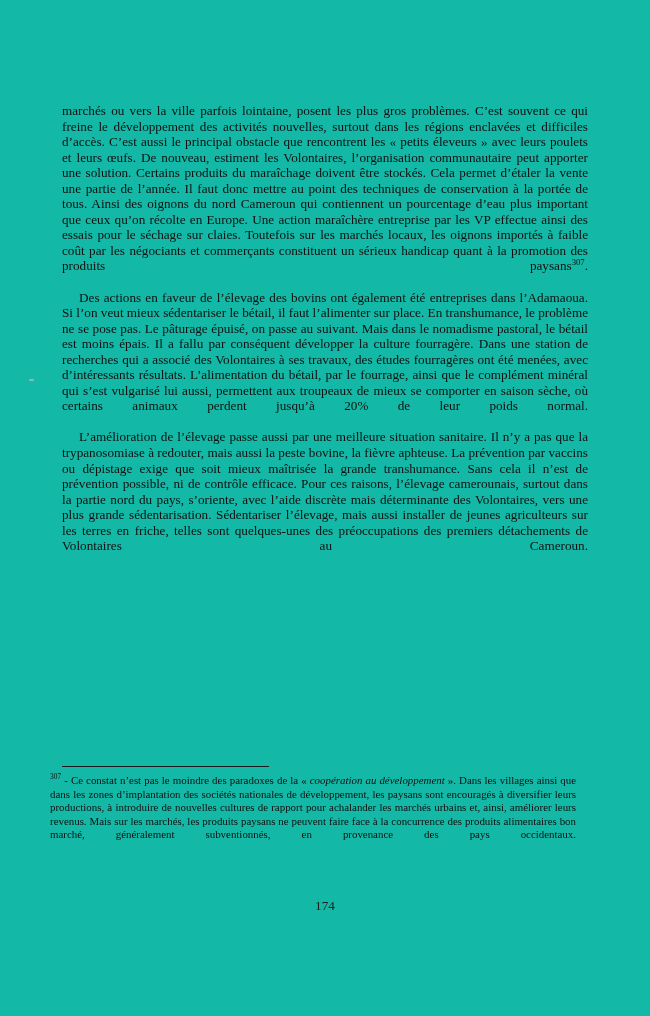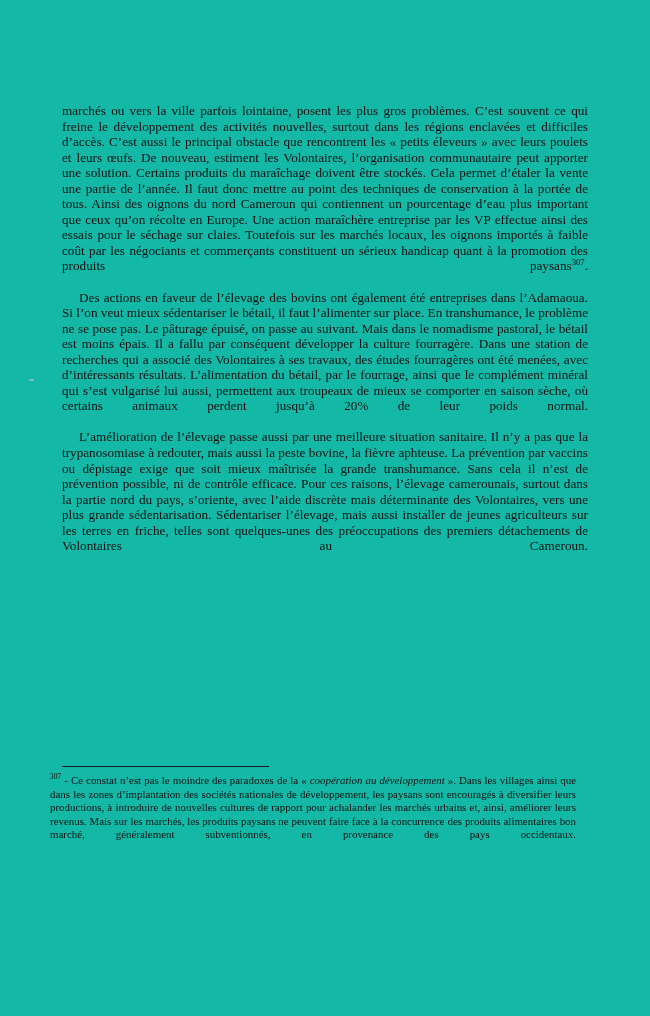--- a/index.html
+++ b/index.html
@@ -123,14 +123,15 @@
     <p class="indent">L’amélioration de l’élevage passe aussi par une meilleure situation sanitaire. Il n’y a pas que la trypanosomiase à redouter, mais aussi la peste bovine, la fièvre aphteuse. La prévention par vaccins ou dépistage exige que soit mieux maîtrisée la grande transhumance. Sans cela il n’est de prévention possible, ni de contrôle efficace. Pour ces raisons, l’élevage camerounais, surtout dans la partie nord du pays, s’oriente, avec l’aide discrète mais déterminante des Volontaires, vers une plus grande sédentarisation.  Sédentariser l’élevage, mais aussi installer de jeunes agriculteurs sur les terres en friche, telles sont quelques-unes des préoccupations des premiers détachements de Volontaires au Cameroun.</p>
 
   </div>
 
   <div class="footnote-rule"></div>
 
   <div class="footnote">
     <p><sup>307</sup><span> - Ce constat n’est pas le moindre des paradoxes de la « </span><i>coopération au développement</i><span> ». Dans les villages ainsi que dans les zones d’implantation des sociétés nationales de développement, les paysans sont encouragés à diversifier leurs productions, à introduire de nouvelles cultures de rapport pour achalander les marchés urbains et, ainsi, améliorer leurs revenus. Mais sur les marchés, les produits paysans ne peuvent faire face à la concurrence des produits alimentaires bon marché, généralement subventionnés, en provenance des pays occidentaux.</span></p>
   </div>
 
+  <div class="page-number">174</div>
 
 </div>
 
 </body></html>

